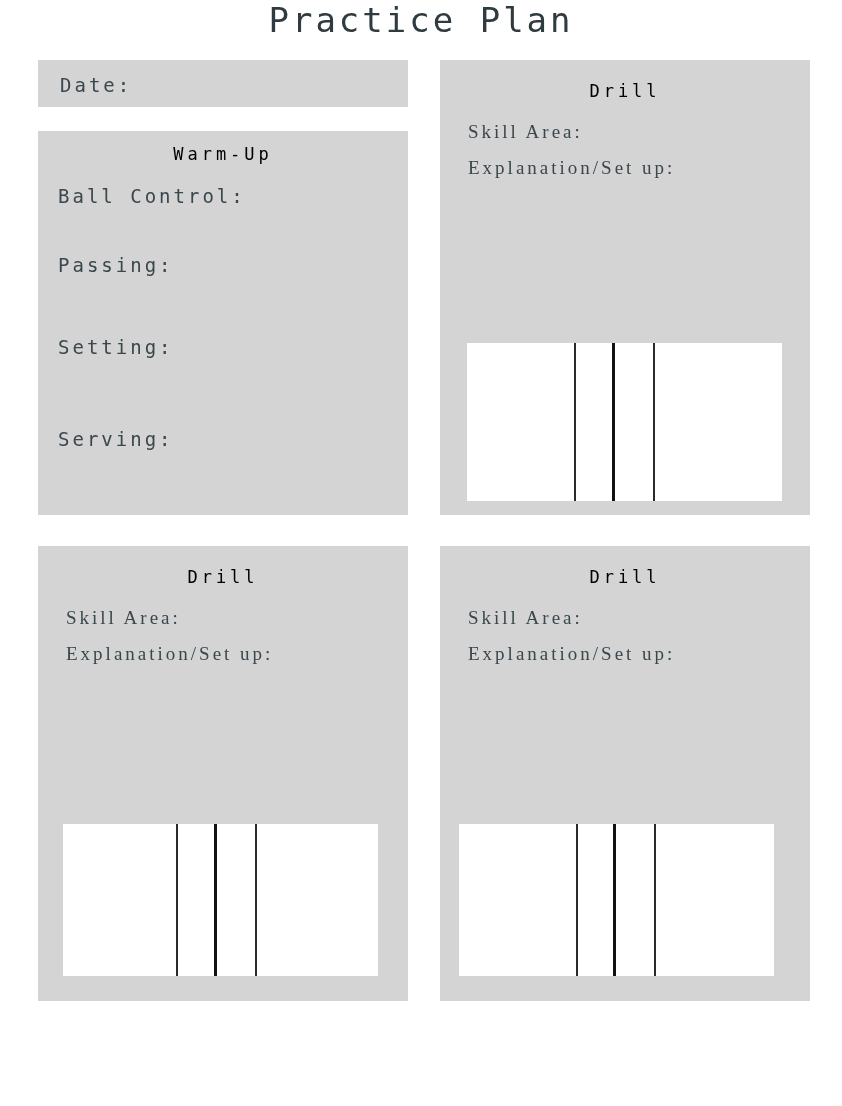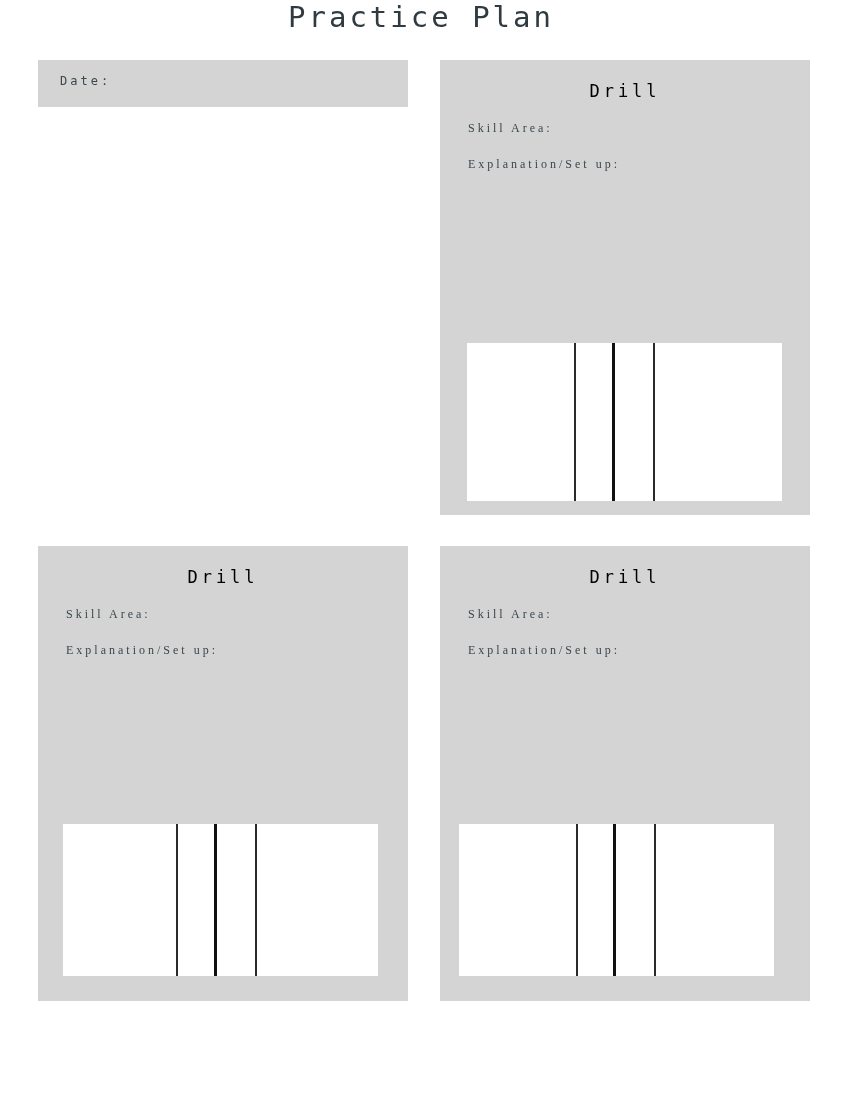--- a/index.html
+++ b/index.html
@@ -20,37 +20,37 @@
     left: 0; top: 0;
     width: 842px;
     height: 1106px;
   }
   .title {
     position: absolute;
     left: 0;
     top: 0px;
     width: 842px;
     text-align: center;
-    font-size: 29px;
+    font-size: 34px;
     letter-spacing: 3px;
     color: #2f3b40;
     font-weight: normal;
   }
   .panel {
     position: absolute;
     background: #d4d4d4;
   }
   .panel-heading {
     text-align: center;
     font-size: 17px;
     letter-spacing: 4px;
     color: #000000;
   }
   .field-label {
-    font-size: 12px;
+    font-size: 19px;
     letter-spacing: 3px;
     color: #3a474c;
   }
   
   #date-panel {
     left: 38px;
     top: 60px;
     width: 370px;
     height: 47px;
   }
@@ -156,20 +156,27 @@
 <body>
 
 <div class="page">
 
   <div class="title">Practice Plan</div>
 
   <div class="panel" id="date-panel">
     <div class="field-label">Date:</div>
   </div>
 
+  <div class="panel" id="warmup-panel">
+    <div class="panel-heading">Warm-Up</div>
+    <div class="field-label wu-0">Ball Control:</div>
+    <div class="field-label wu-1">Passing:</div>
+    <div class="field-label wu-2">Setting:</div>
+    <div class="field-label wu-3">Serving:</div>
+  </div>
 
   <div class="panel drill-panel" id="drill-1">
     <div class="panel-heading">Drill</div>
     <div class="field-label skill-label">Skill Area:</div>
     <div class="field-label expl-label">Explanation/Set up:</div>
     <div class="court">
       <div class="line" style="left:34%"></div>
       <div class="line center" style="left:46%"></div>
       <div class="line" style="left:59%"></div>
     </div>

